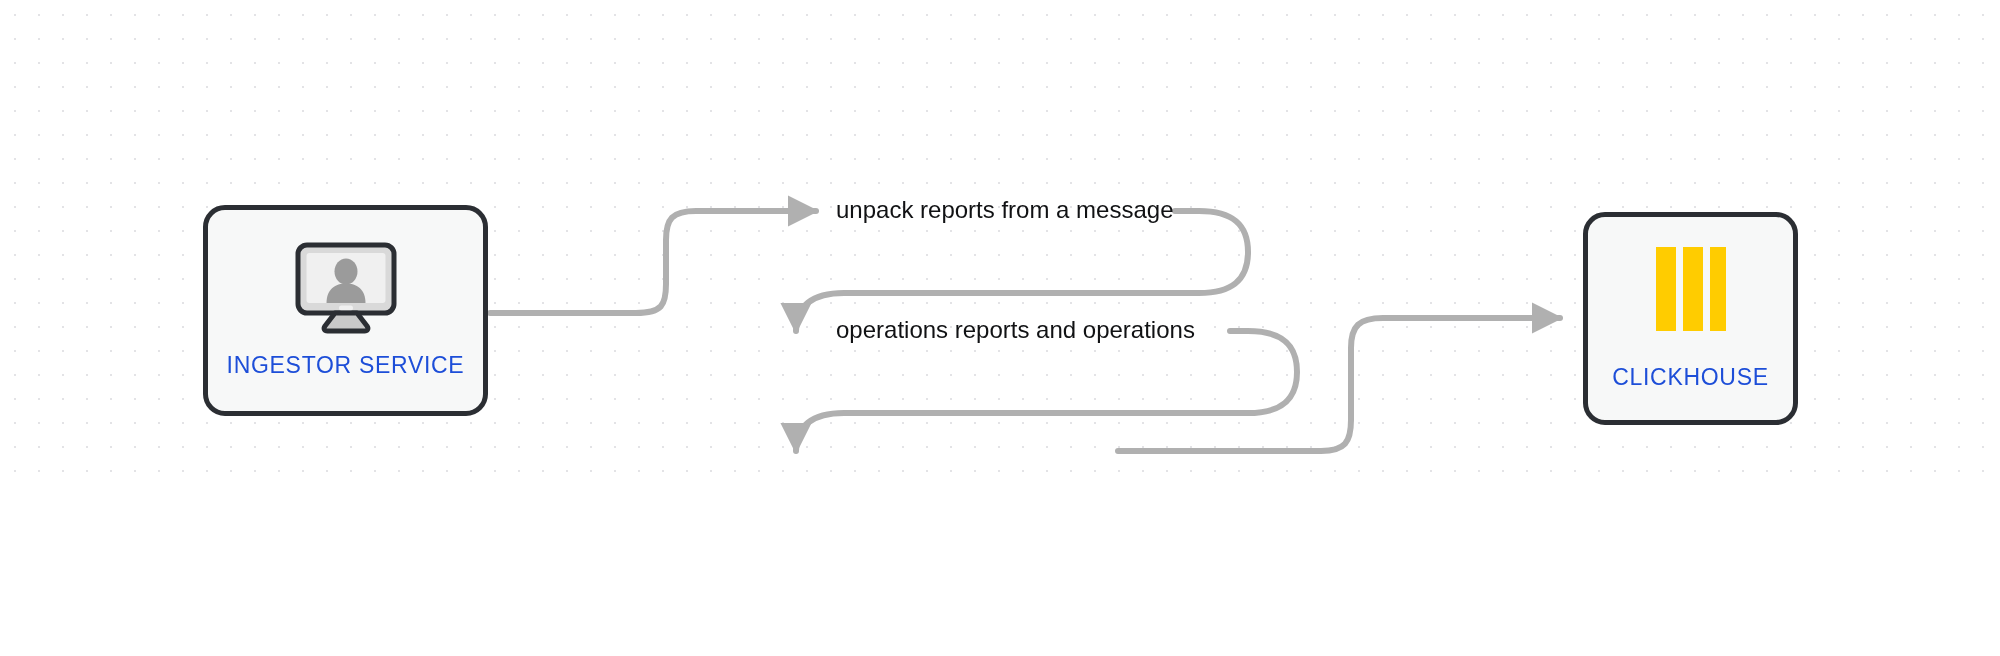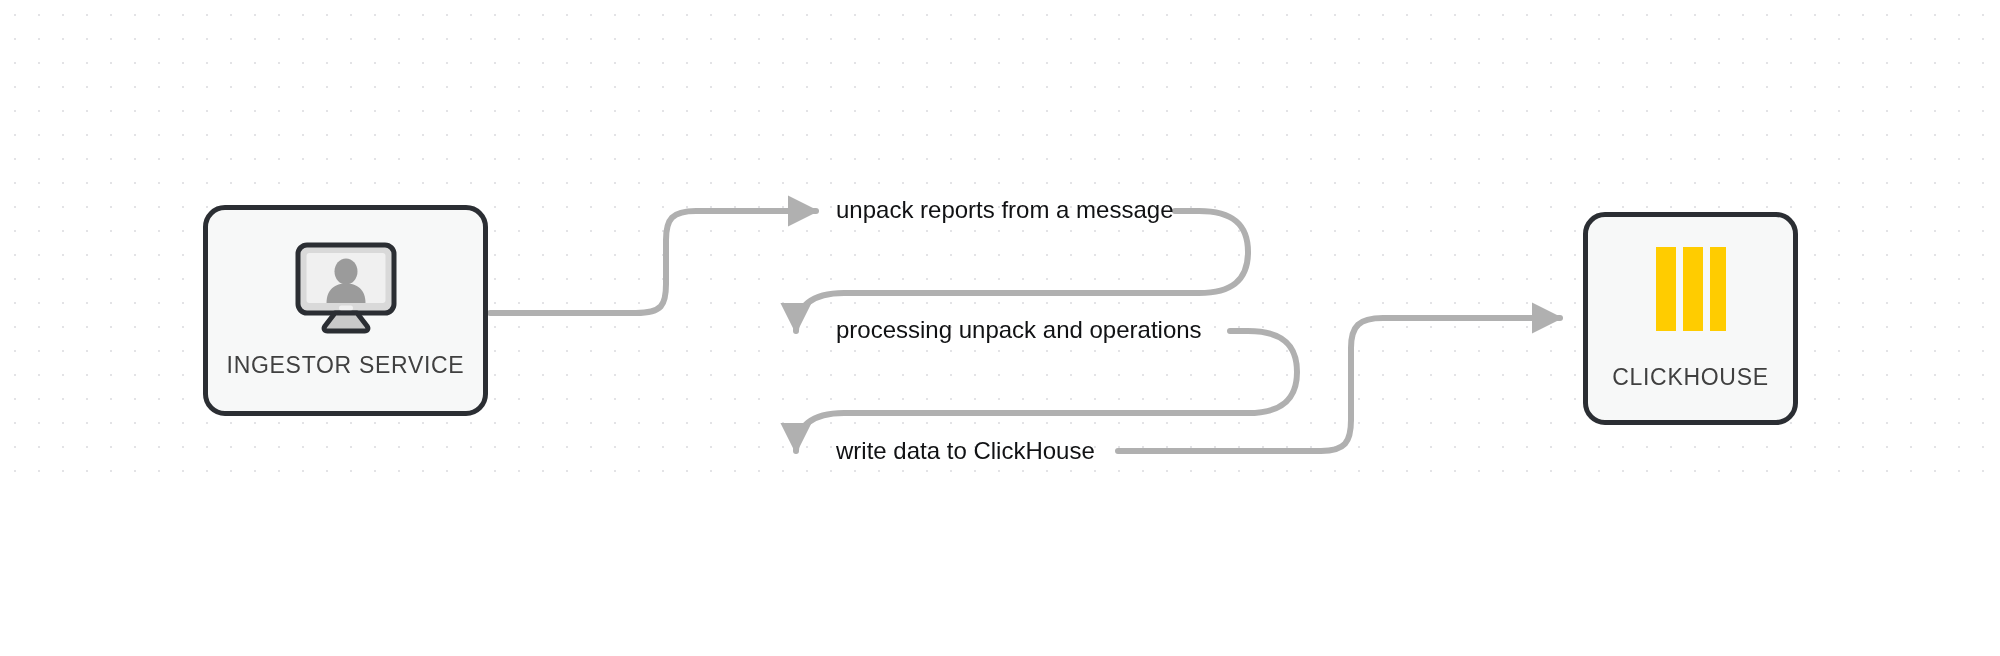--- a/index.html
+++ b/index.html
@@ -27,21 +27,21 @@
     border: 5px solid #2b2e33;
     border-radius: 22px;
     display: flex;
     flex-direction: column;
     align-items: center;
     justify-content: center;
   }
   .node-label {
     font-size: 23px;
     letter-spacing: 0.7px;
-    color: #404040;
+    color: #1d4ed8;
     text-align: center;
     white-space: nowrap;
   }
 
   #node-ingestor {
     left: 203px;
     top: 205px;
     width: 285px;
     height: 211px;
   }
@@ -117,23 +117,22 @@
     <path d="M 1118 451
              L 1321 451
              C 1345 451 1351 442 1351 420
              L 1351 348
              C 1351 326 1359 318 1383 318
              L 1560 318" fill="none" stroke="#b0b0b0" stroke-width="6" stroke-linecap="round" stroke-linejoin="round" marker-end="url(#arrow)"></path>
   </svg>
 
   <div class="edge-label" id="edge-label-0">unpack reports from a message</div>
 
-  <div class="edge-label" id="edge-label-1">processing unpack and operations</div>
+  <div class="edge-label" id="edge-label-1">operations reports and operations</div>
 
-  <div class="edge-label" id="edge-label-2">write data to ClickHouse</div>
 
   <div class="node" id="node-ingestor">
 
     <svg class="icon-monitor" width="104" height="92" viewBox="0 0 104 92" xmlns="http://www.w3.org/2000/svg">
 
       <rect x="4" y="3" width="96" height="68" rx="9" ry="9" fill="#d9d9d9" stroke="#2b2e33" stroke-width="5"></rect>
 
       <rect x="12.5" y="11" width="79" height="50" rx="3" ry="3" fill="#f0f0f0"></rect>
 
       <ellipse cx="52" cy="29.5" rx="11.5" ry="13" fill="#9b9b9b"></ellipse>

